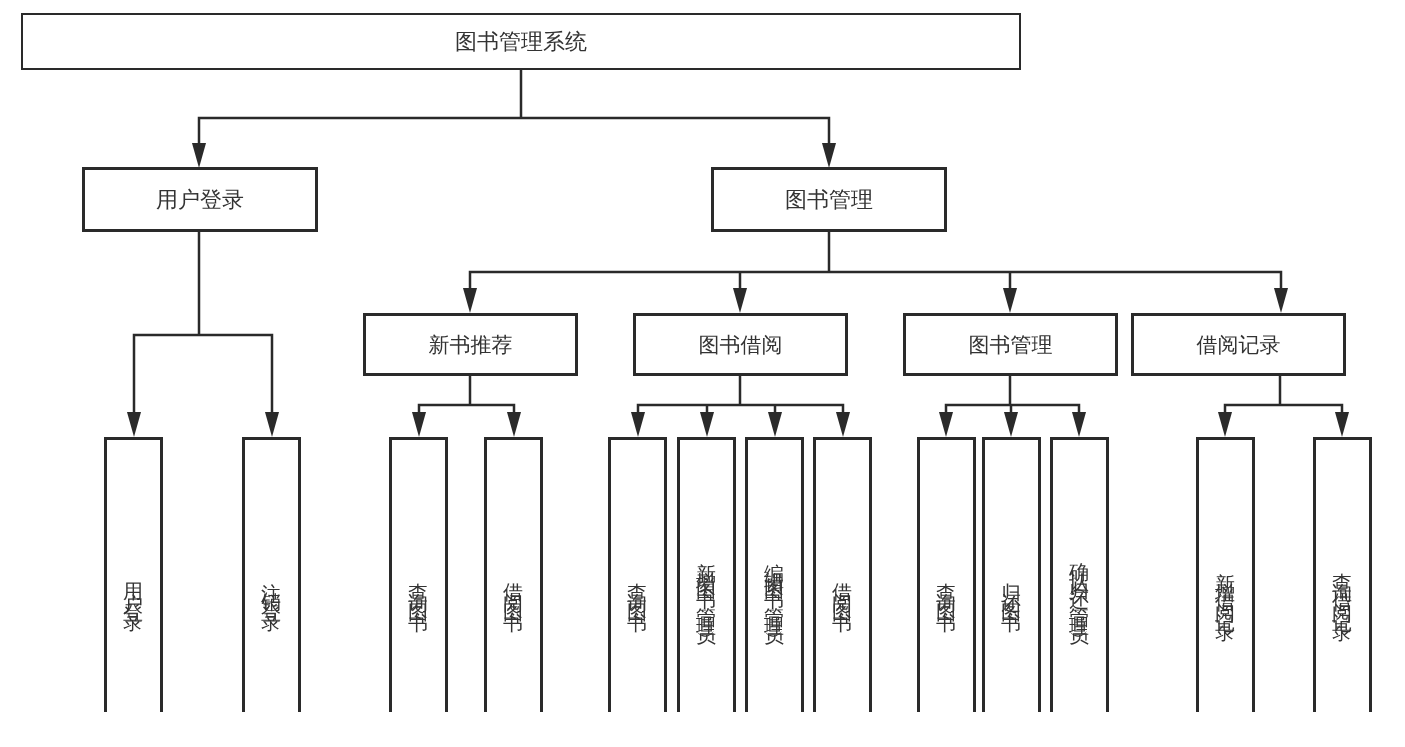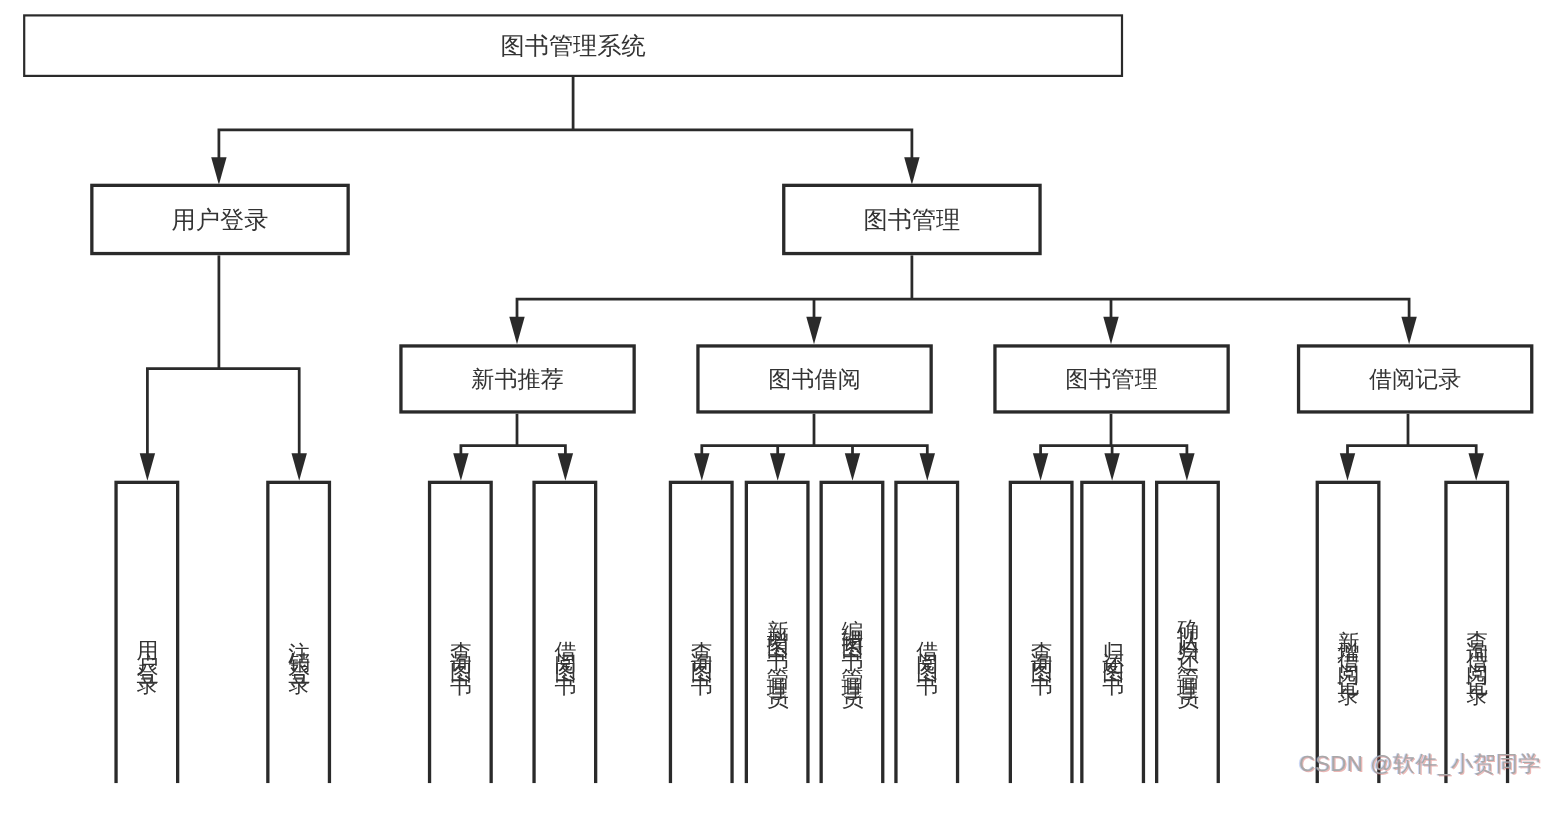--- a/index.html
+++ b/index.html
@@ -124,35 +124,34 @@
   </svg>
 
   <div class="node root">图书管理系统</div>
 
   <div class="node lvl2" style="left:82px">用户登录</div>
   <div class="node lvl2" style="left:711px">图书管理</div>
 
   <div class="node lvl3" style="left:633px">图书借阅</div>
   <div class="node lvl3" style="left:363px">新书推荐</div>
   <div class="node lvl3" style="left:903px">图书管理</div>
-  <div class="node lvl3" style="left:1179px">借阅记录</div>
+  <div class="node lvl3" style="left:1131px">借阅记录</div>
 
   <div class="node leaf" style="left:104px">用户登录</div>
   <div class="node leaf" style="left:242px">注销登录</div>
 
   <div class="node leaf" style="left:389px">查询图书</div>
   <div class="node leaf" style="left:484px">借阅图书</div>
 
   <div class="node leaf" style="left:608px">查询图书</div>
   <div class="node leaf long" style="left:677px">新增图书（管理员）</div>
   <div class="node leaf long" style="left:745px">编辑图书（管理员）</div>
   <div class="node leaf" style="left:813px">借阅图书</div>
 
   <div class="node leaf" style="left:917px">查询图书</div>
   <div class="node leaf" style="left:982px">归还图书</div>
   <div class="node leaf long" style="left:1050px">确认归还（管理员）</div>
 
   <div class="node leaf" style="left:1196px">新增借阅记录</div>
   <div class="node leaf" style="left:1313px">查询借阅记录</div>
 
-  <div id="watermark">CSDN @软件_小贺同学</div>
 
 </div>
 
 </body></html>

